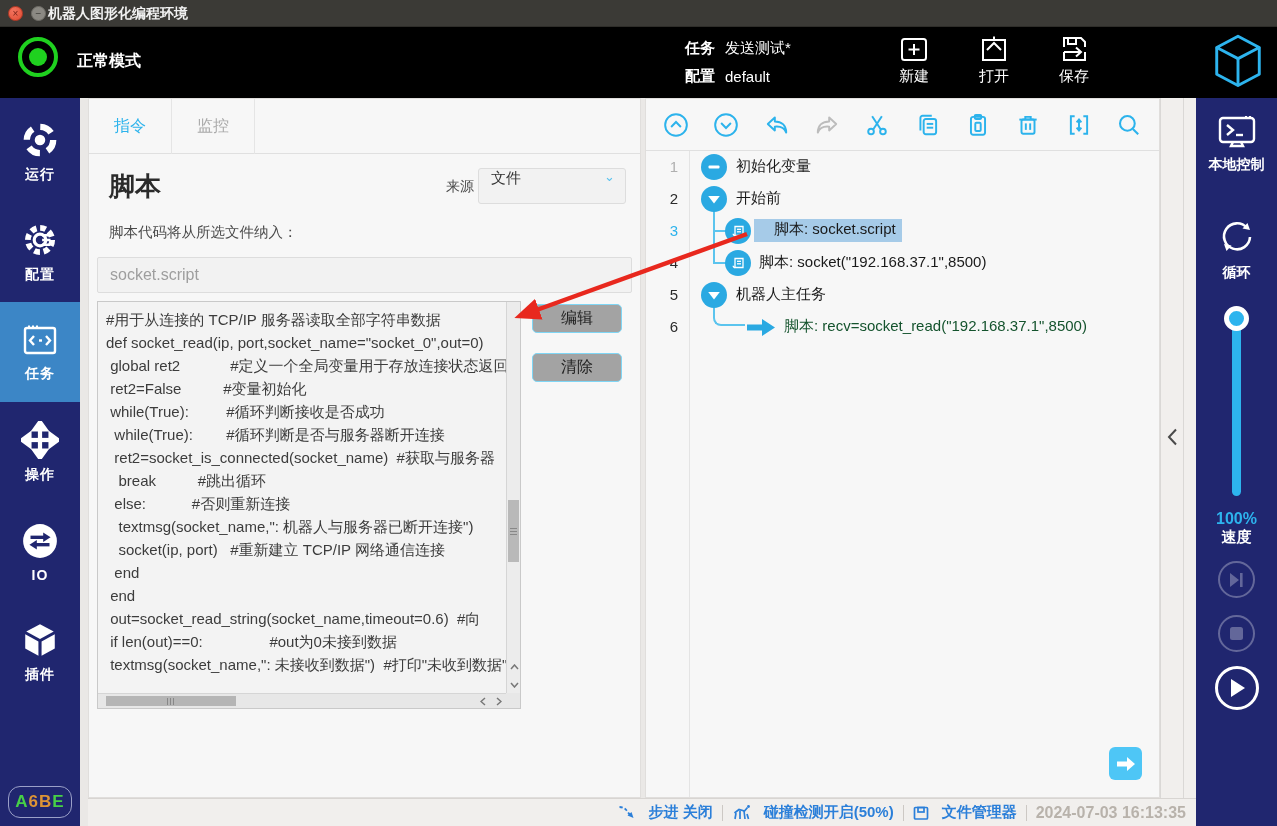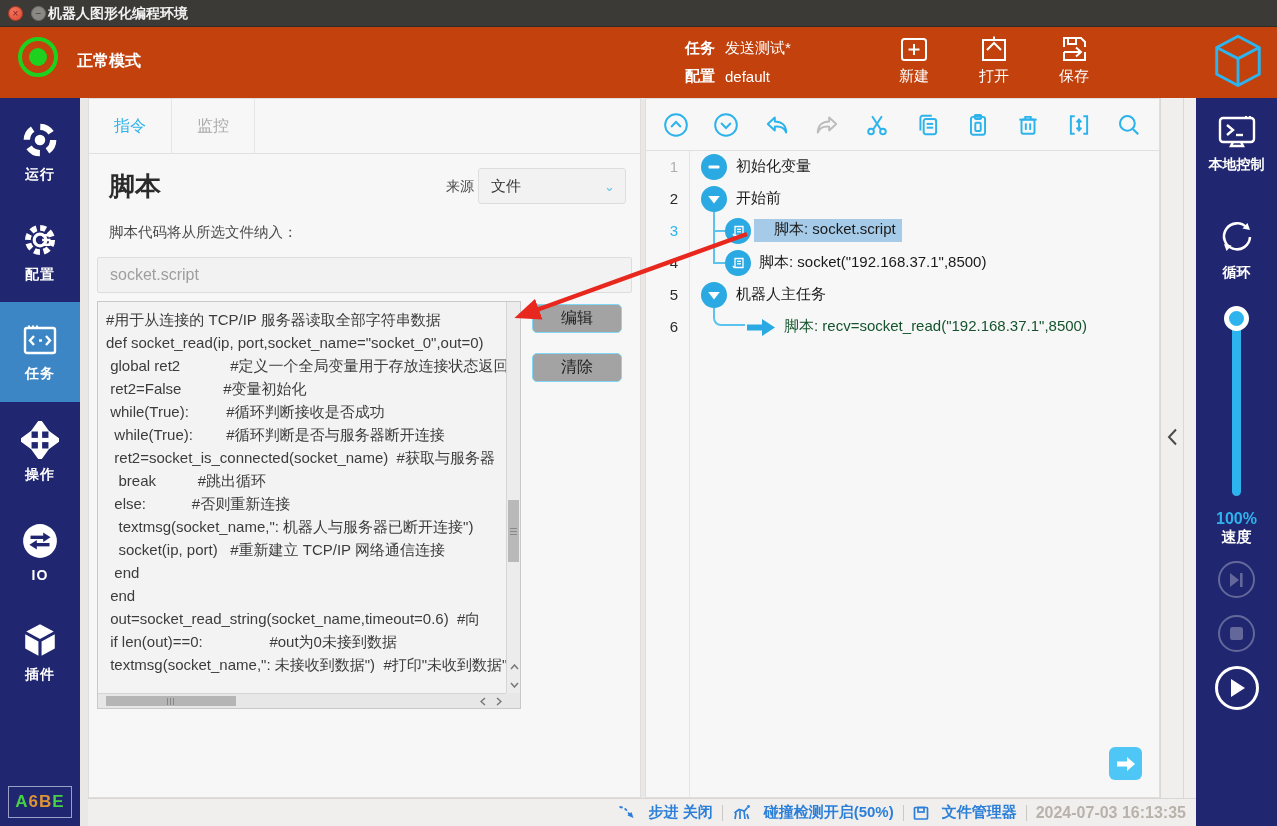--- a/index.html
+++ b/index.html
@@ -8,48 +8,48 @@
   svg { display:block; }
 
   
   .titlebar { position:absolute; left:0; top:0; width:1277px; height:27px; background:#3b3a36; border-bottom:1px solid #2e2d29; }
   .winbtn { position:absolute; top:6px; width:15px; height:15px; border-radius:50%; display:flex; align-items:center; justify-content:center; font-size:10px; line-height:1; }
   .winbtn.close { left:8px; background:radial-gradient(circle at 35% 30%, #f3745f, #df4b32); color:#7c241a; border:1px solid #b93a26; }
   .winbtn.min { left:31px; background:#8b8983; color:#3c3b37; border:1px solid #6f6d67; }
   .win-title { position:absolute; left:48px; top:0; height:27px; line-height:26px; color:#f1f1f1; font-size:14px; font-weight:bold; }
 
   
-  .header { position:absolute; left:0; top:27px; width:1277px; height:71px; background:#c2410c; }
+  .header { position:absolute; left:0; top:27px; width:1277px; height:71px; background:#000000; }
   .mode-ind { position:absolute; left:18px; top:10px; width:40px; height:40px; border-radius:50%; border:4px solid #1fd11f; display:flex; align-items:center; justify-content:center; }
   .mode-ind .dot { width:18px; height:18px; border-radius:50%; background:#1fd11f; }
   .mode-label { position:absolute; left:77px; top:24px; color:#fff; font-size:16px; font-weight:bold; }
   .hdr-meta { position:absolute; left:685px; top:7px; color:#fff; font-size:15px; }
   .hdr-meta .row { height:28px; display:flex; align-items:center; gap:10px; }
   .hdr-meta .k { font-weight:bold; }
   .hdr-btn { position:absolute; top:6px; width:60px; text-align:center; color:#fff; cursor:pointer; }
   .hdr-btn .lbl { font-size:15px; margin-top:2px; }
   .hdr-btn svg { margin:0 auto; }
   .hdr-logo { position:absolute; left:1210px; top:5px; }
 
   
   .lsidebar { position:absolute; left:0; top:98px; width:80px; height:728px; background:#20266f; }
   .nav-item { position:absolute; left:0; width:80px; height:100px; display:flex; flex-direction:column; align-items:center; justify-content:center; gap:7px; color:#fff; cursor:pointer; }
   .nav-item .nl { font-size:14px; font-weight:bold; letter-spacing:1px; }
   .nav-item.active { background:#3c86c6; }
-  .badge-btn { position:absolute; left:8px; bottom:8px; width:64px; height:32px; border:1px solid #9aa0c8; border-radius:0; display:flex; align-items:center; justify-content:center; font-size:17px; font-weight:bold; letter-spacing:1px; background:transparent; }
+  .badge-btn { position:absolute; left:8px; bottom:8px; width:64px; height:32px; border:1px solid #9aa0c8; border-radius:12px; display:flex; align-items:center; justify-content:center; font-size:17px; font-weight:bold; letter-spacing:1px; background:transparent; }
 
   
   .lpanel { position:absolute; left:88px; top:98px; width:553px; height:700px; background:#f7f7f7; border:1px solid #e0dedc; }
   .tabs { position:absolute; left:0; top:0; right:0; height:55px; border-bottom:1px solid #e0e0e0; display:flex; }
   .tab { width:83px; height:55px; display:flex; align-items:center; justify-content:center; font-size:16px; border-right:1px solid #e5e5e5; cursor:pointer; }
   .tab.active { color:#2cb3ec; }
   .tab.inactive { color:#a9a9a9; }
   .panel-title { position:absolute; left:20px; top:70px; font-size:26px; font-weight:bold; color:#2b2b2b;text-align:center; }
   .src-label { position:absolute; left:357px; top:79px; font-size:14px; color:#4a4a4a; }
-  .src-select { position:absolute; left:389px; top:69px; width:148px; height:36px; background:#f2f2f2; border:1px solid #ddd; border-radius:3px; font-size:15px; color:#333; display:flex; align-items:center; padding:0 12px; cursor:pointer; }
+  .src-select { position:absolute; left:389px; top:69px; width:148px; height:36px; background:#f2f2f2; border:1px solid #ddd; border-radius:3px; font-size:15px; color:#333; display:flex; padding:0 12px; cursor:pointer; }
   .src-select .chev { position:absolute; right:10px; color:#59c2ef; font-size:13px; }
   .hint { position:absolute; left:20px; top:124px; font-size:14.5px; color:#4a4a4a; }
   .filebox { position:absolute; left:8px; top:158px; width:535px; height:36px; background:#f2f2f2; border:1px solid #ddd; border-radius:2px; display:flex; align-items:center; padding:0 12px; font-size:16px; color:#9e9e9e; cursor:pointer; }
   .codebox { position:absolute; left:8px; top:202px; width:424px; height:408px; background:#f3f3f3; border:1px solid #c9c9c9; }
   .code-content { position:absolute; left:0; top:0; right:14px; bottom:15px; overflow:hidden; padding:6px 2px 0 8px; }
   .code-line { white-space:pre; font-size:15px; line-height:23px; color:#3c3c3c; }
   .vscroll { position:absolute; right:0; top:0; bottom:15px; width:14px; background:#ececec; border-left:1px solid #d5d5d5; }
   .vthumb { position:absolute; left:1px; width:11px; top:198px; height:62px; background:#b9b9b9; display:flex; align-items:center; justify-content:center; cursor:grab; }
   .grip-h { width:7px; height:7px; background:repeating-linear-gradient(#888 0 1px, transparent 1px 3px); }
   .vbtn { position:absolute; left:0; width:14px; height:17px; display:flex; align-items:center; justify-content:center; cursor:pointer; }

